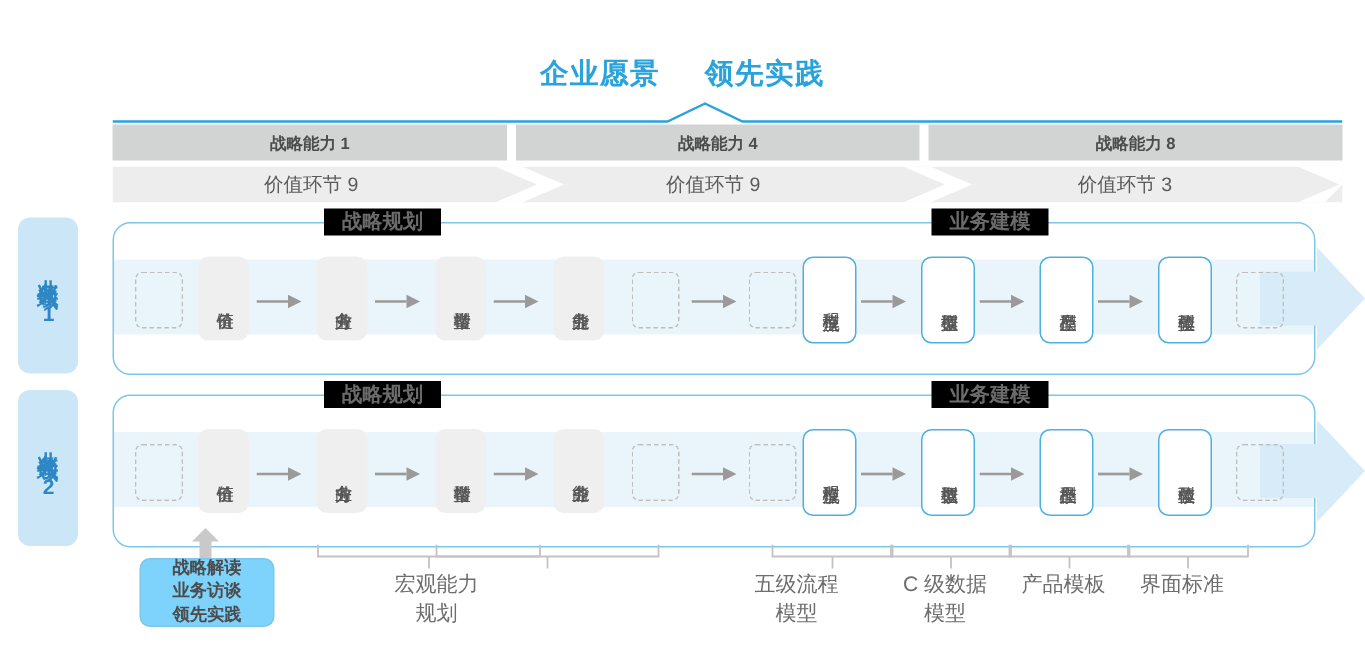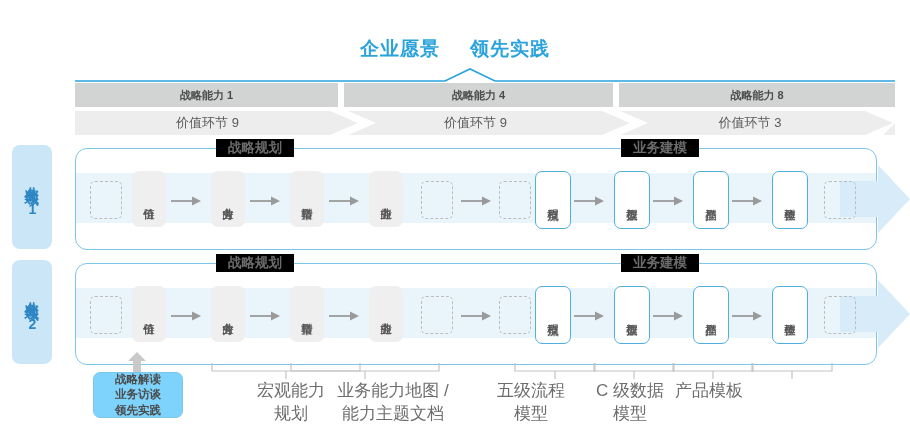--- a/index.html
+++ b/index.html
@@ -95,21 +95,21 @@
 
   
   .arrow{position:absolute;top:46px;width:30px;height:12px;}
 
   
   .tail{position:absolute;right:-34px;top:14px;width:70px;height:72px;}
 
   
   .brackets{position:absolute;left:75px;top:331px;width:820px;height:20px;}
   .tool-label{
-    position:absolute;text-align:center;font-size:17px;
+    position:absolute;text-align:center;font-size:14px;
     line-height:1.35;color:#6d6d6d;white-space:nowrap;
   }
   .tool-box{
     position:absolute;left:93px;top:340px;width:88px;height:44px;
     border:1.2px solid #7cc6e8;border-radius:7px;background:#7dd3fc;
     display:flex;align-items:center;justify-content:center;
     font-size:11.5px;line-height:1.32;color:#4c4c4c;font-weight:bold;
     text-align:left;
   }
   .up-arrow{position:absolute;left:127px;top:320px;width:20px;height:22px;}
@@ -337,27 +337,27 @@
     <polygon points="10,0 19,9 14,9 14,22 6,22 6,9 1,9" fill="#c9c9c9"></polygon>
   </svg>
 
   <div class="tool-box">
     <span id="toolbox-text">战略解读<br>业务访谈<br>领先实践</span>
   </div>
 
   <div class="tool-label" style="left:226px;top:348px;width:130px;">
     <span class="ml">宏观能力<br>规划</span>
   </div>
-  <div class="tool-label" style="left:300px;top:348px;width:186px;">
-    <span class="ml">业务能力地图 /<br>能力主题文档</span>
-  </div>
   <div class="tool-label" style="left:476px;top:348px;width:110px;">
     <span class="ml">五级流程<br>模型</span>
   </div>
   <div class="tool-label" style="left:575px;top:348px;width:110px;">
     <span class="ml">C 级数据<br>模型</span>
   </div>
   <div class="tool-label" style="left:654px;top:348px;width:110px;text-align:center;">
     <span class="ml">产品模板</span>
   </div>
+  <div class="tool-label" style="left:733px;top:348px;width:110px;">
+    <span class="ml">界面标准</span>
+  </div>
 
 
 </div>
 
 </body></html>

